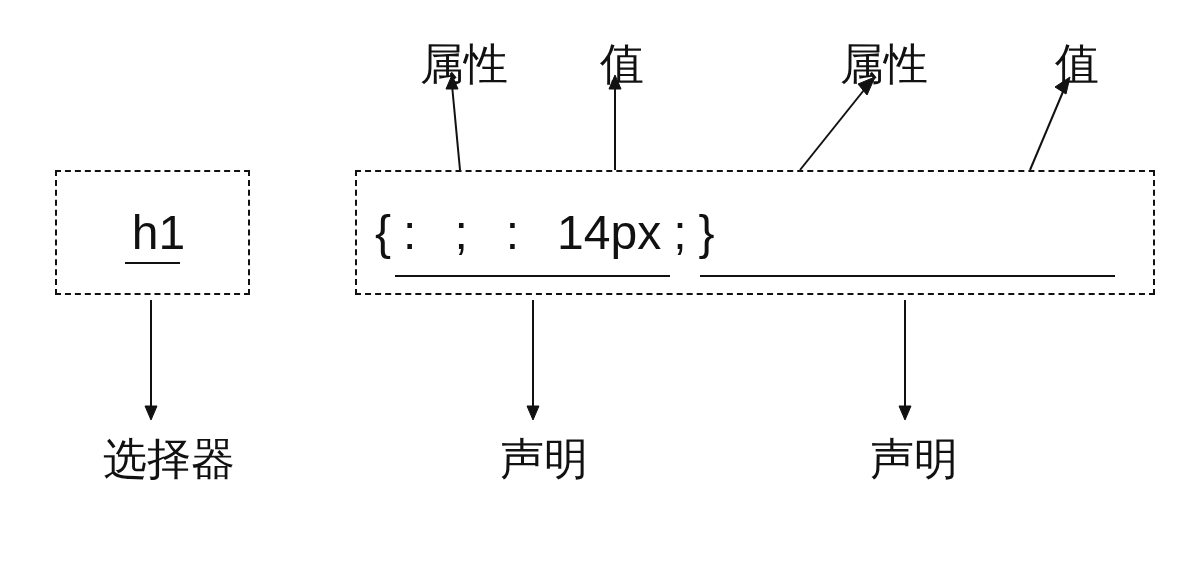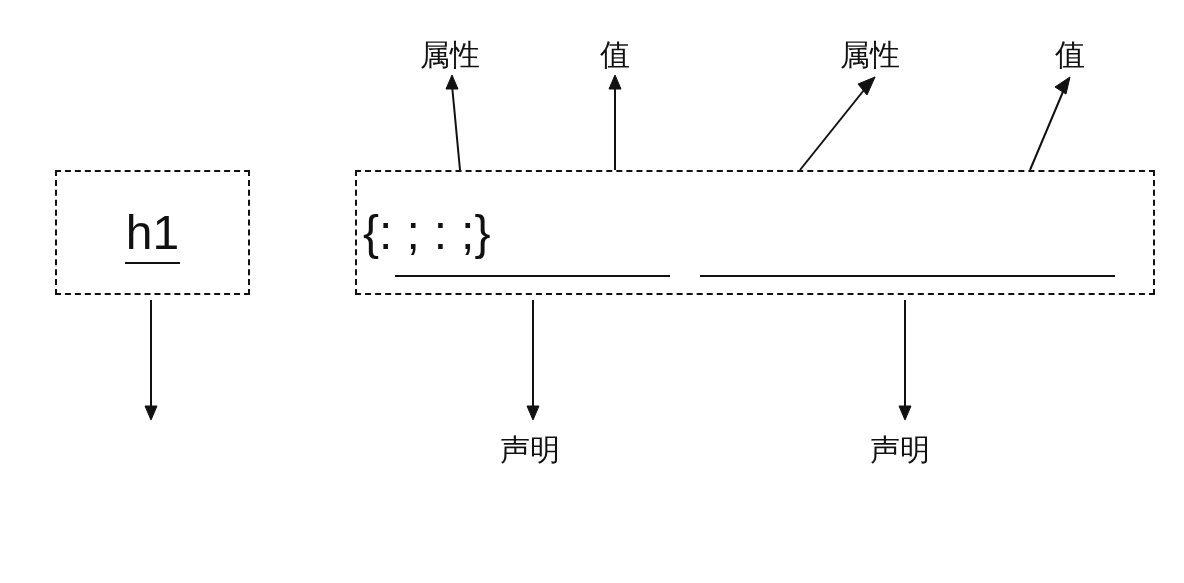--- a/index.html
+++ b/index.html
@@ -34,31 +34,32 @@
     top: 170px;
     width: 800px;
     height: 125px;
     justify-content: flex-start;
     padding: 0 6px;
   }
   .code {
     font-size: 48px;
     color: #111;
     white-space: nowrap;
+    margin-left: 12px;
   }
   
   .uline {
     position: absolute;
     height: 0;
     border-bottom: 2px solid #111;
   }
   
   .label {
     position: absolute;
-    font-size: 30px;
+    font-size: 44px;
     color: #111;
     font-family: "Microsoft YaHei", "PingFang SC", "Heiti SC", sans-serif;
     white-space: nowrap;
   }
   
   .arrow {
     position: absolute;
     overflow: visible;
   }
   .arrow line, .arrow path {
@@ -81,32 +82,34 @@
   <div class="uline" style="left:125px; top:262px; width:55px;"></div>
 
   <div class="dashed-box decl-box">
     <span class="code">{</span>
     <span class="code">:</span>
     <span class="code" style="width:14px;"> </span>
     <span class="code">;</span>
     <span class="code" style="width:14px;"> </span>
     <span class="code">:</span>
     <span class="code" style="width:14px;"> </span>
+    <span class="code">14px</span>
     <span class="code">;</span>
     <span class="code">}</span>
   </div>
 
   <div class="uline" style="left:395px; top:275px; width:275px;"></div>
   <div class="uline" style="left:700px; top:275px; width:415px;"></div>
 
   <div class="label" style="left:420px; top:35px;">属性</div>
   <div class="label" style="left:600px; top:35px;">值</div>
   <div class="label" style="left:840px; top:35px;">属性</div>
   <div class="label" style="left:1055px; top:35px;">值</div>
 
+  <div class="label" style="left:103px; top:430px;">选择器</div>
   <div class="label" style="left:500px; top:430px;">声明</div>
   <div class="label" style="left:870px; top:430px;">声明</div>
 
   <svg class="arrow" style="left:440px; top:75px; width:40px; height:95px;">
     <line x1="20" y1="95" x2="12" y2="10"></line>
     <polygon points="12,0 6,14 18,14"></polygon>
   </svg>
 
   <svg class="arrow" style="left:600px; top:75px; width:30px; height:95px;">
     <line x1="15" y1="95" x2="15" y2="10"></line>

